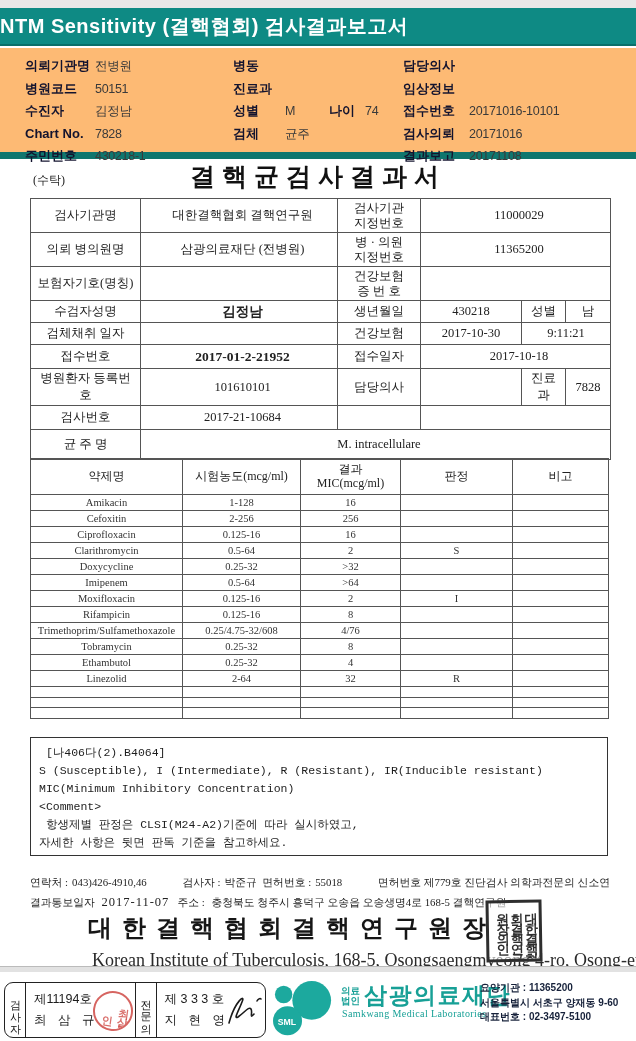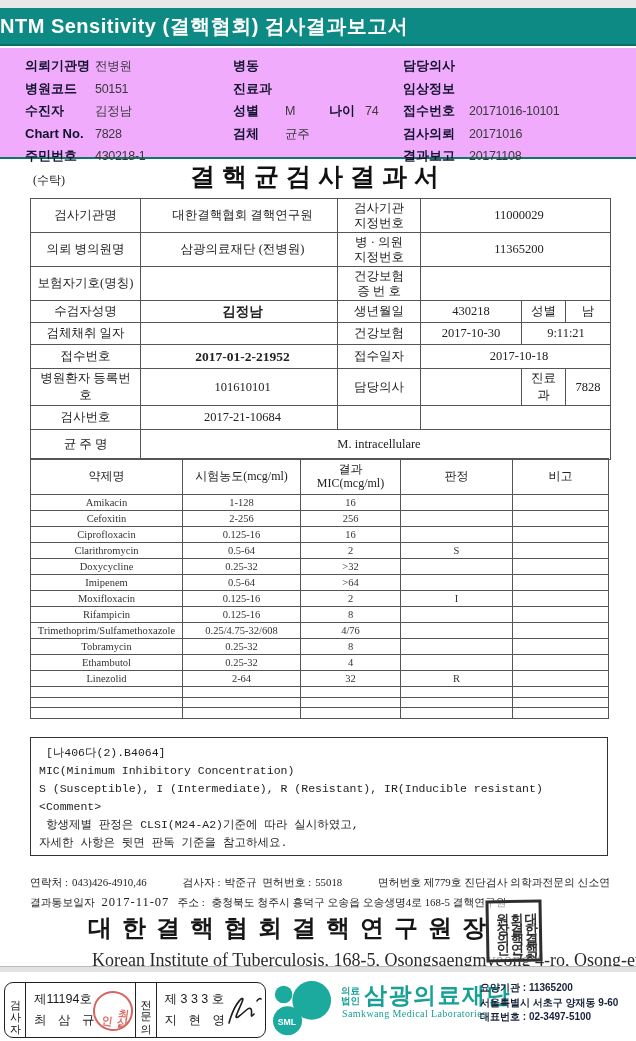--- a/index.html
+++ b/index.html
@@ -16,21 +16,21 @@
   .page{position:relative;width:636px;height:1041px;background:#fff;overflow:hidden;}
 
   
   .top-strip{position:absolute;left:0;top:0;width:636px;height:8px;background:#e8e8e8;}
   .banner{position:absolute;left:0;top:8px;width:636px;height:38px;background:var(--teal);
     border-bottom:2px solid #0a6f6a;display:flex;align-items:center;justify-content:flex-start;}
   .banner-title{color:#fff;font-family:"Liberation Sans", sans-serif;font-weight:bold;font-size:20px;letter-spacing:0.5px;}
 
   
   .patient-header{position:absolute;left:0;top:48px;width:636px;height:111px;
-    font-family:"Liberation Sans", sans-serif;border-bottom:2px solid #0f766e;background:#f0abfc;}
+    font-family:"Liberation Sans", sans-serif;border-bottom:7px solid #0f766e;background:#fdba74;}
   .ph-col{position:absolute;top:6px;}
   .ph-col1{left:25px;}
   .ph-col2{left:233px;}
   .ph-col3{left:403px;}
   .ph-row{height:22.5px;line-height:22.5px;white-space:nowrap;}
   .ph-label{display:inline-block;font-weight:bold;color:#13132e;font-size:13px;}
   .ph-col1 .ph-label{width:70px;}
   .ph-col2 .ph-label{width:52px;}
   .ph-col3 .ph-label{width:66px;}
   .ph-value{display:inline-block;color:#3a3a3a;font-size:12.5px;letter-spacing:-0.3px;}
@@ -336,22 +336,22 @@
           <td></td>
           <td></td>
           <td></td>
           <td></td>
         </tr>
       </tbody>
   </table>
 
   <div class="comment-box" id="comment-box">
       <div class="comment-line"> [나406다(2).B4064]</div>
+      <div class="comment-line">S (Susceptible), I (Intermediate), R (Resistant), IR(Inducible resistant)</div>
       <div class="comment-line">MIC(Minimum Inhibitory Concentration)</div>
-      <div class="comment-line">S (Susceptible), I (Intermediate), R (Resistant), IR(Inducible resistant)</div>
       <div class="comment-line">&lt;Comment&gt;</div>
       <div class="comment-line"> 항생제별 판정은 CLSI(M24-A2)기준에 따라 실시하였고,</div>
       <div class="comment-line">자세한 사항은 뒷면 판독 기준을 참고하세요.</div>
     </div>
 
   <div class="contact-line">
     <span>
       <span class="lbl">연락처 :</span><span>043)426-4910,46</span>
     </span>
     <span>

